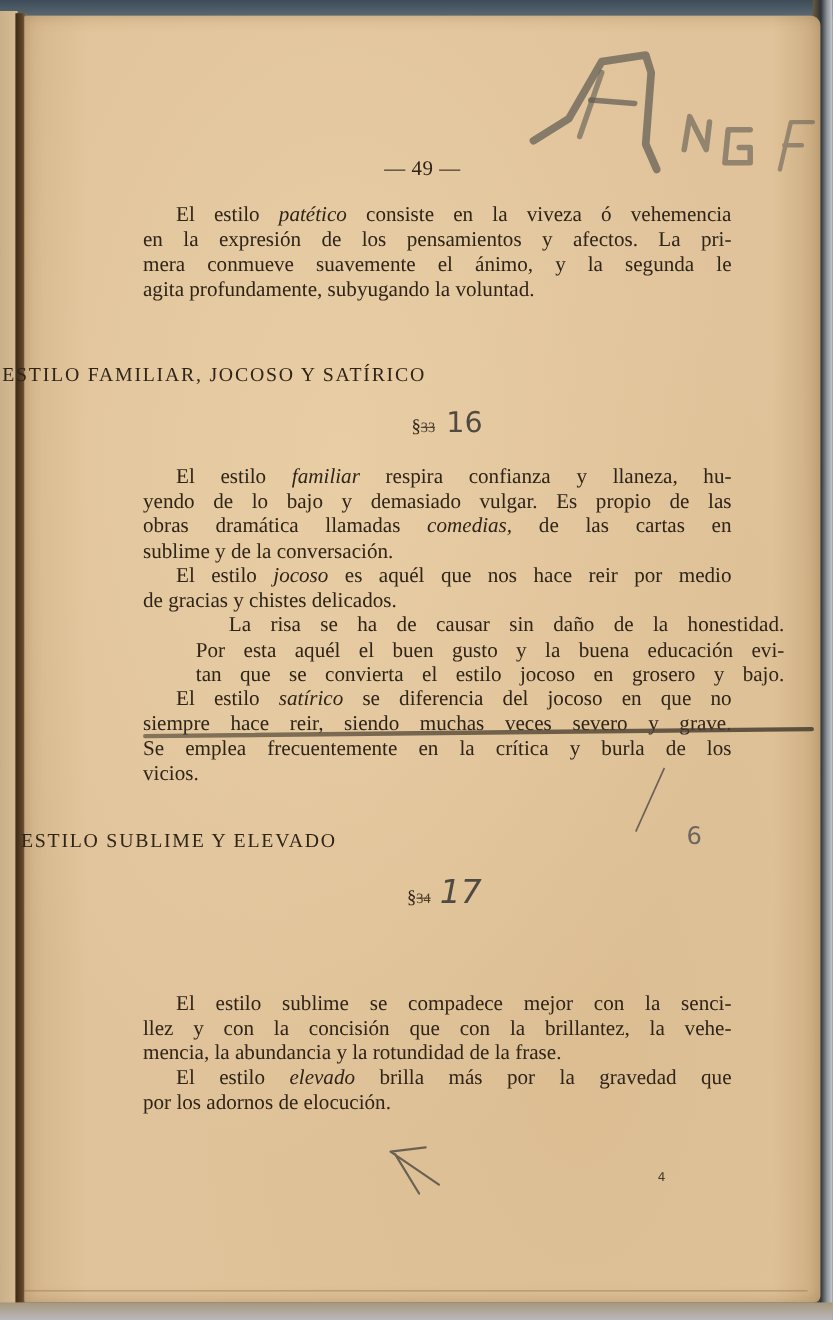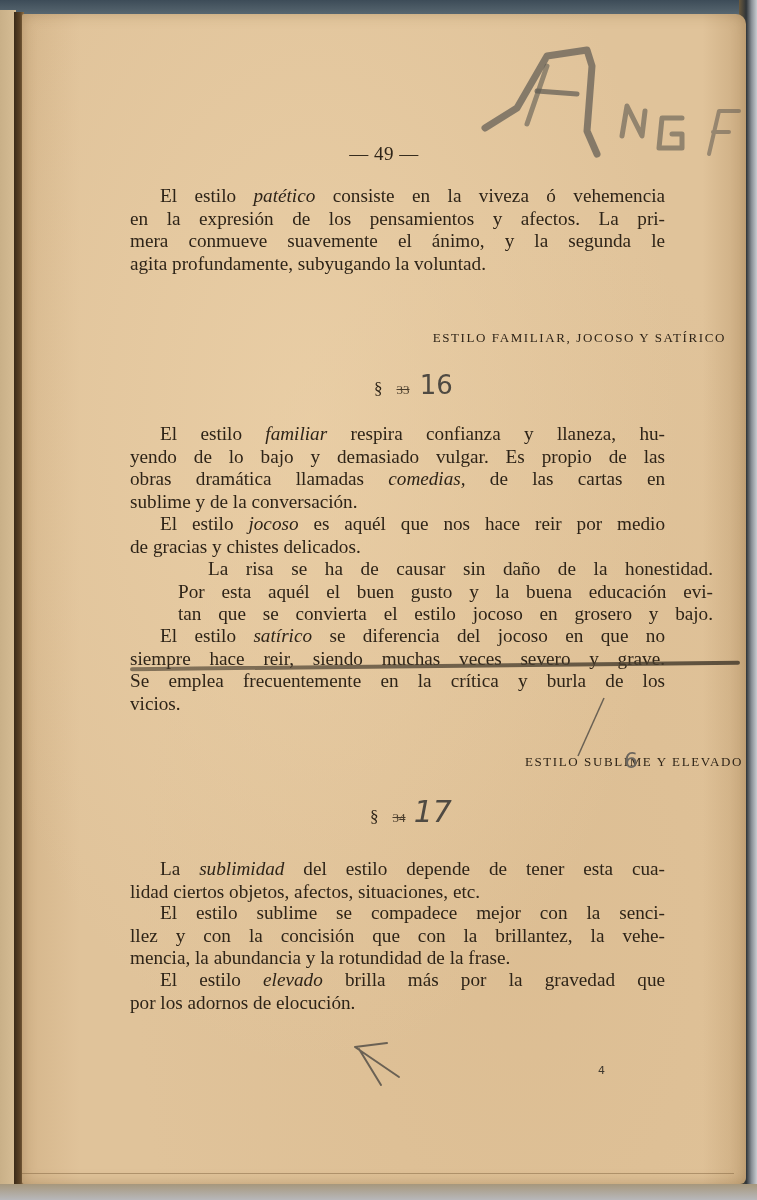--- a/index.html
+++ b/index.html
@@ -51,28 +51,28 @@
   .para {
     position:absolute; left:108px; width:535px;
     font-size:19.2px; line-height:22.5px; text-align:justify;
     text-align-last:left; margin:0;
   }
   .para .line { display:block; text-align:justify; text-align-last:justify; white-space:nowrap; }
   .para .line.last { text-align-last:left; }
   .indent { padding-left:30px; }
   em { font-style:italic;margin-top:24px; }
   .heading {
-    position:absolute; left:0; width:100%; text-align:right;
-    font-size:13px; letter-spacing:1.6px; text-transform:none;
+    position:absolute; left:0; width:100%; text-align:left;
+    font-size:18px; letter-spacing:1.6px; text-transform:none;
   }
   .section {
     position:absolute; font-size:17px;
   }
   .struck {
-    font-size:13px; text-decoration:line-through; color:#4a3d2c; margin-left:14px;
+    font-size:13px; text-decoration:line-through; color:#4a3d2c; margin-left:0;
   }
   .hand {
     position:absolute; font-family:"DejaVu Sans", sans-serif; color:#4f4a42;
   }
   .pencil-line {
     position:absolute; left:108px; top:650px; width:610px; height:4px;
     background:linear-gradient(90deg,rgba(70,60,45,0.6),rgba(70,60,45,0.85));
     transform:rotate(-0.6deg); border-radius:3px;
   }
 </style>
@@ -150,24 +150,20 @@
 
   <div class="heading text" style="top:740px; left:-3px;">ESTILO SUBLIME Y ELEVADO</div>
 
   <div class="hand" style="left:602px; top:734px; font-size:22px; color:#6b665e;">6</div>
 
   <div class="section text" style="left:348px; top:780px;">
     <span>§</span><span class="struck">34</span>
     <span class="hand" style="position:relative; font-size:30px; font-style:italic; font-family:'DejaVu Sans',sans-serif; margin-left:4px;">17</span>
   </div>
 
-  <div class="para text" style="top:844px;">
-    <span class="line indent"><span>La </span><em>sublimidad</em><span> del estilo depende de tener esta cua-</span></span>
-    <span class="line last">lidad ciertos objetos, afectos, situaciones, etc.</span>
-  </div>
 
   <div class="para text" style="top:888px;">
     <span class="line indent">El estilo sublime se compadece mejor con la senci-</span>
     <span class="line">llez y con la concisión que con la brillantez, la vehe-</span>
     <span class="line last">mencia, la abundancia y la rotundidad de la frase.</span>
   </div>
 
   <div class="para text" style="top:955px;">
     <span class="line indent"><span>El estilo </span><em>elevado</em><span> brilla más por la gravedad que</span></span>
     <span class="line last">por los adornos de elocución.</span>

